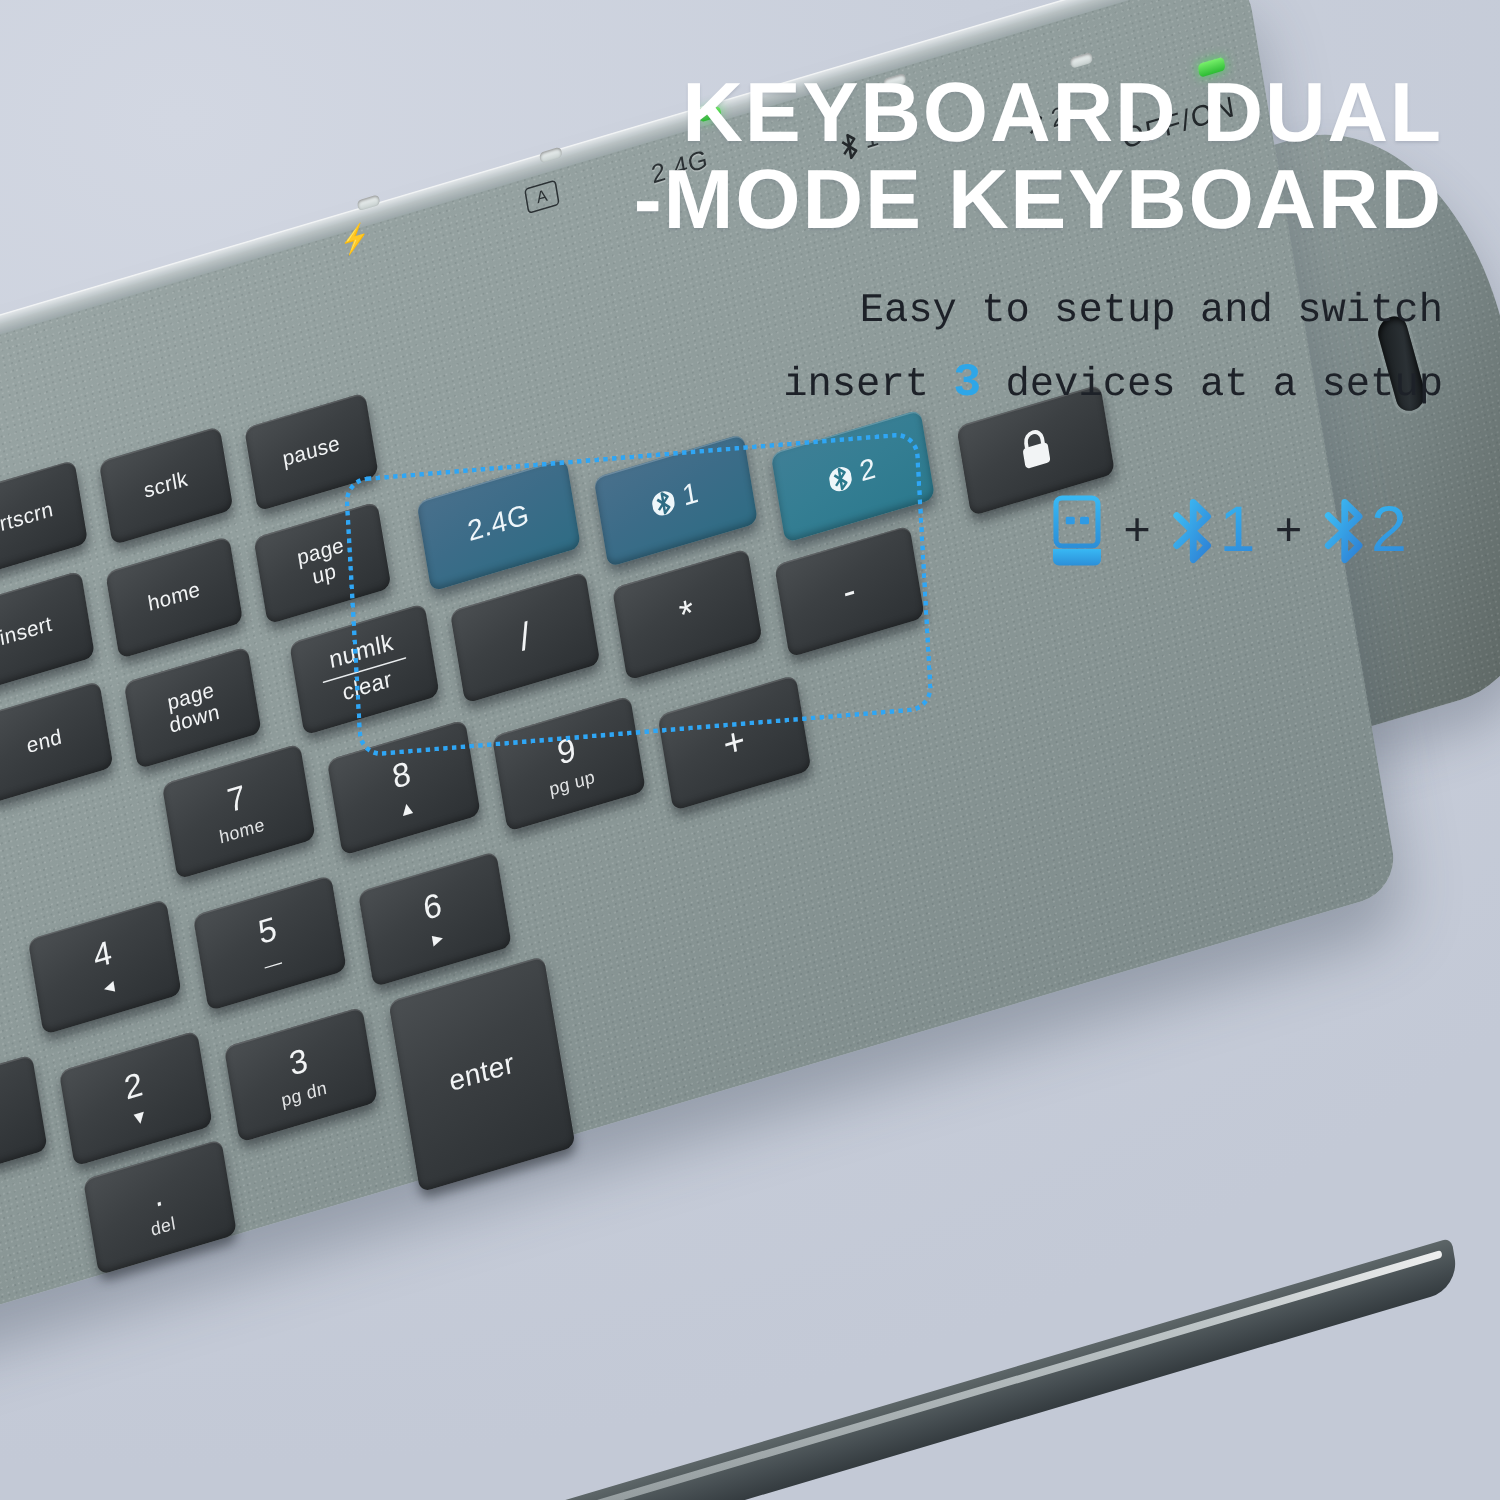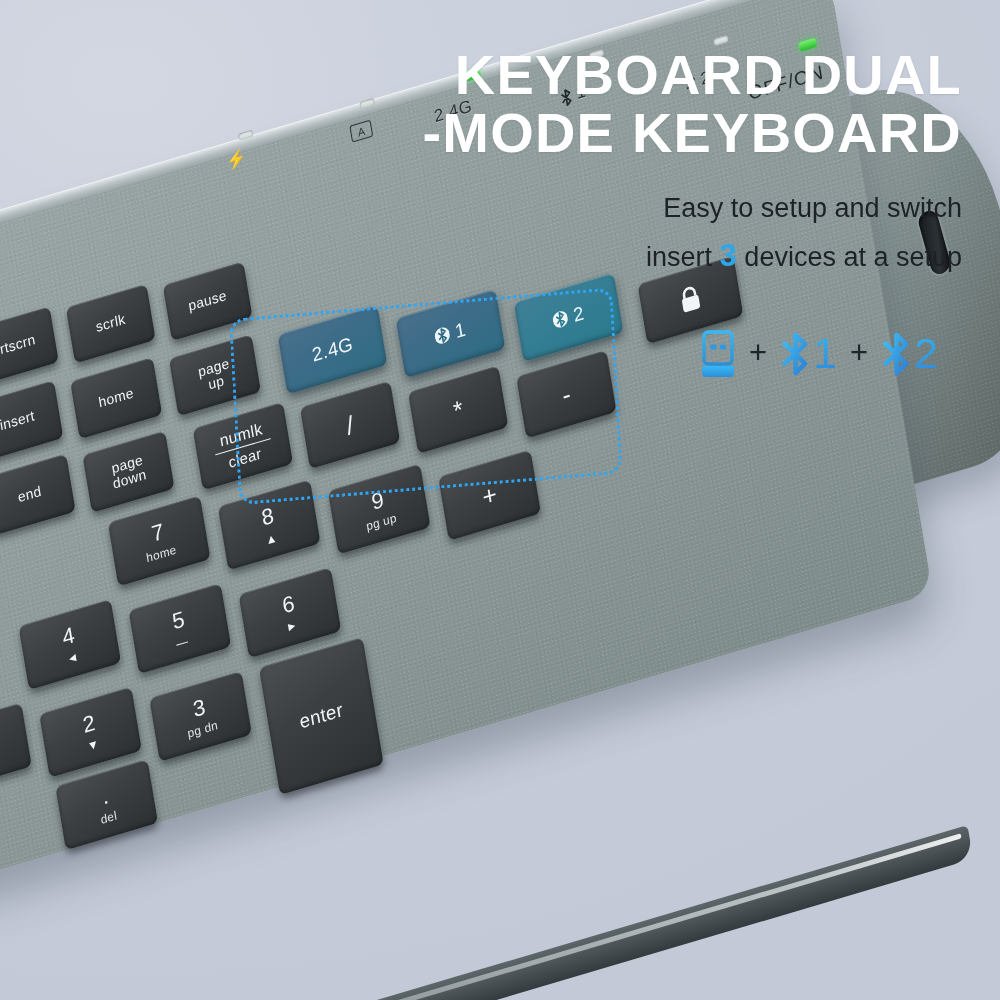--- a/index.html
+++ b/index.html
@@ -35,20 +35,21 @@
     text-shadow: 0 1px 2px rgba(90,100,120,.22);
     margin: 0;
   }
   .headline .ln2 { display: block; }
   .subline {
     margin-top: 26px;
     font-size: 27px;
     line-height: 1.62;
     color: #1d2128;
     font-weight: 400;
+    font-family: Liberation Mono, monospace;
   }
   .subline .hl {
     color: #2ea6e8;
     font-weight: 700;
     font-size: 31px;
   }
 
   
   .devrow {
     position: absolute;

